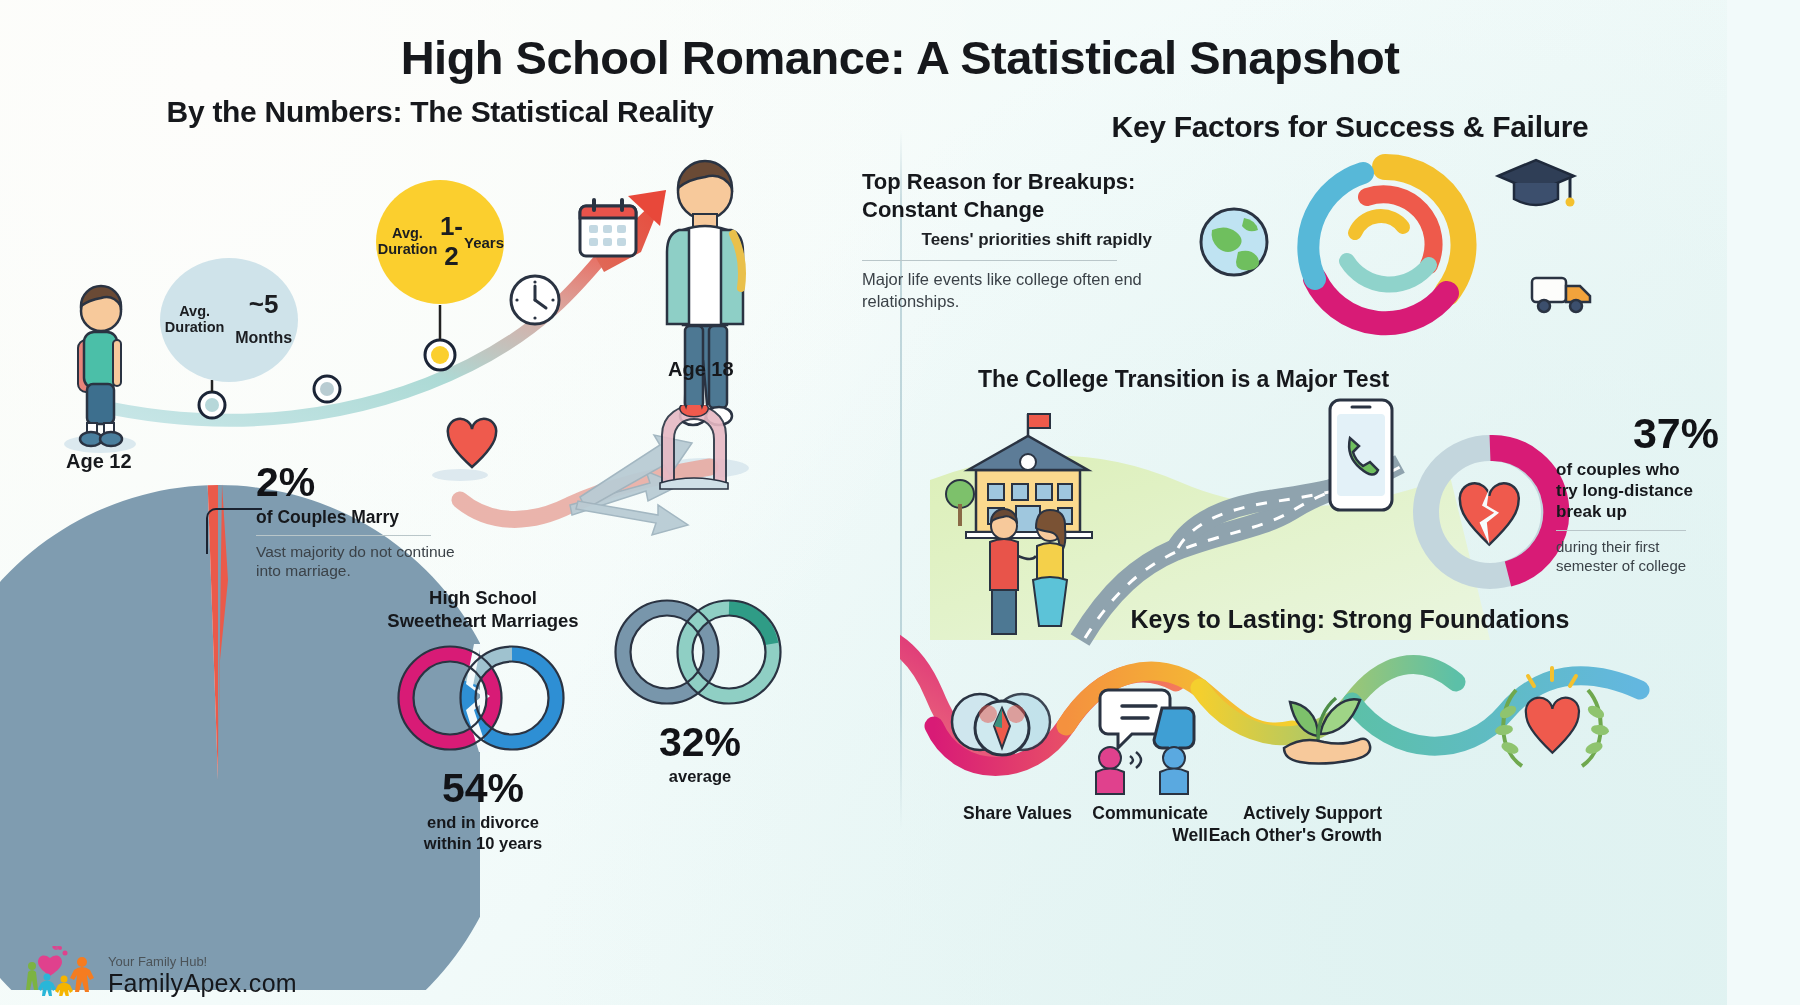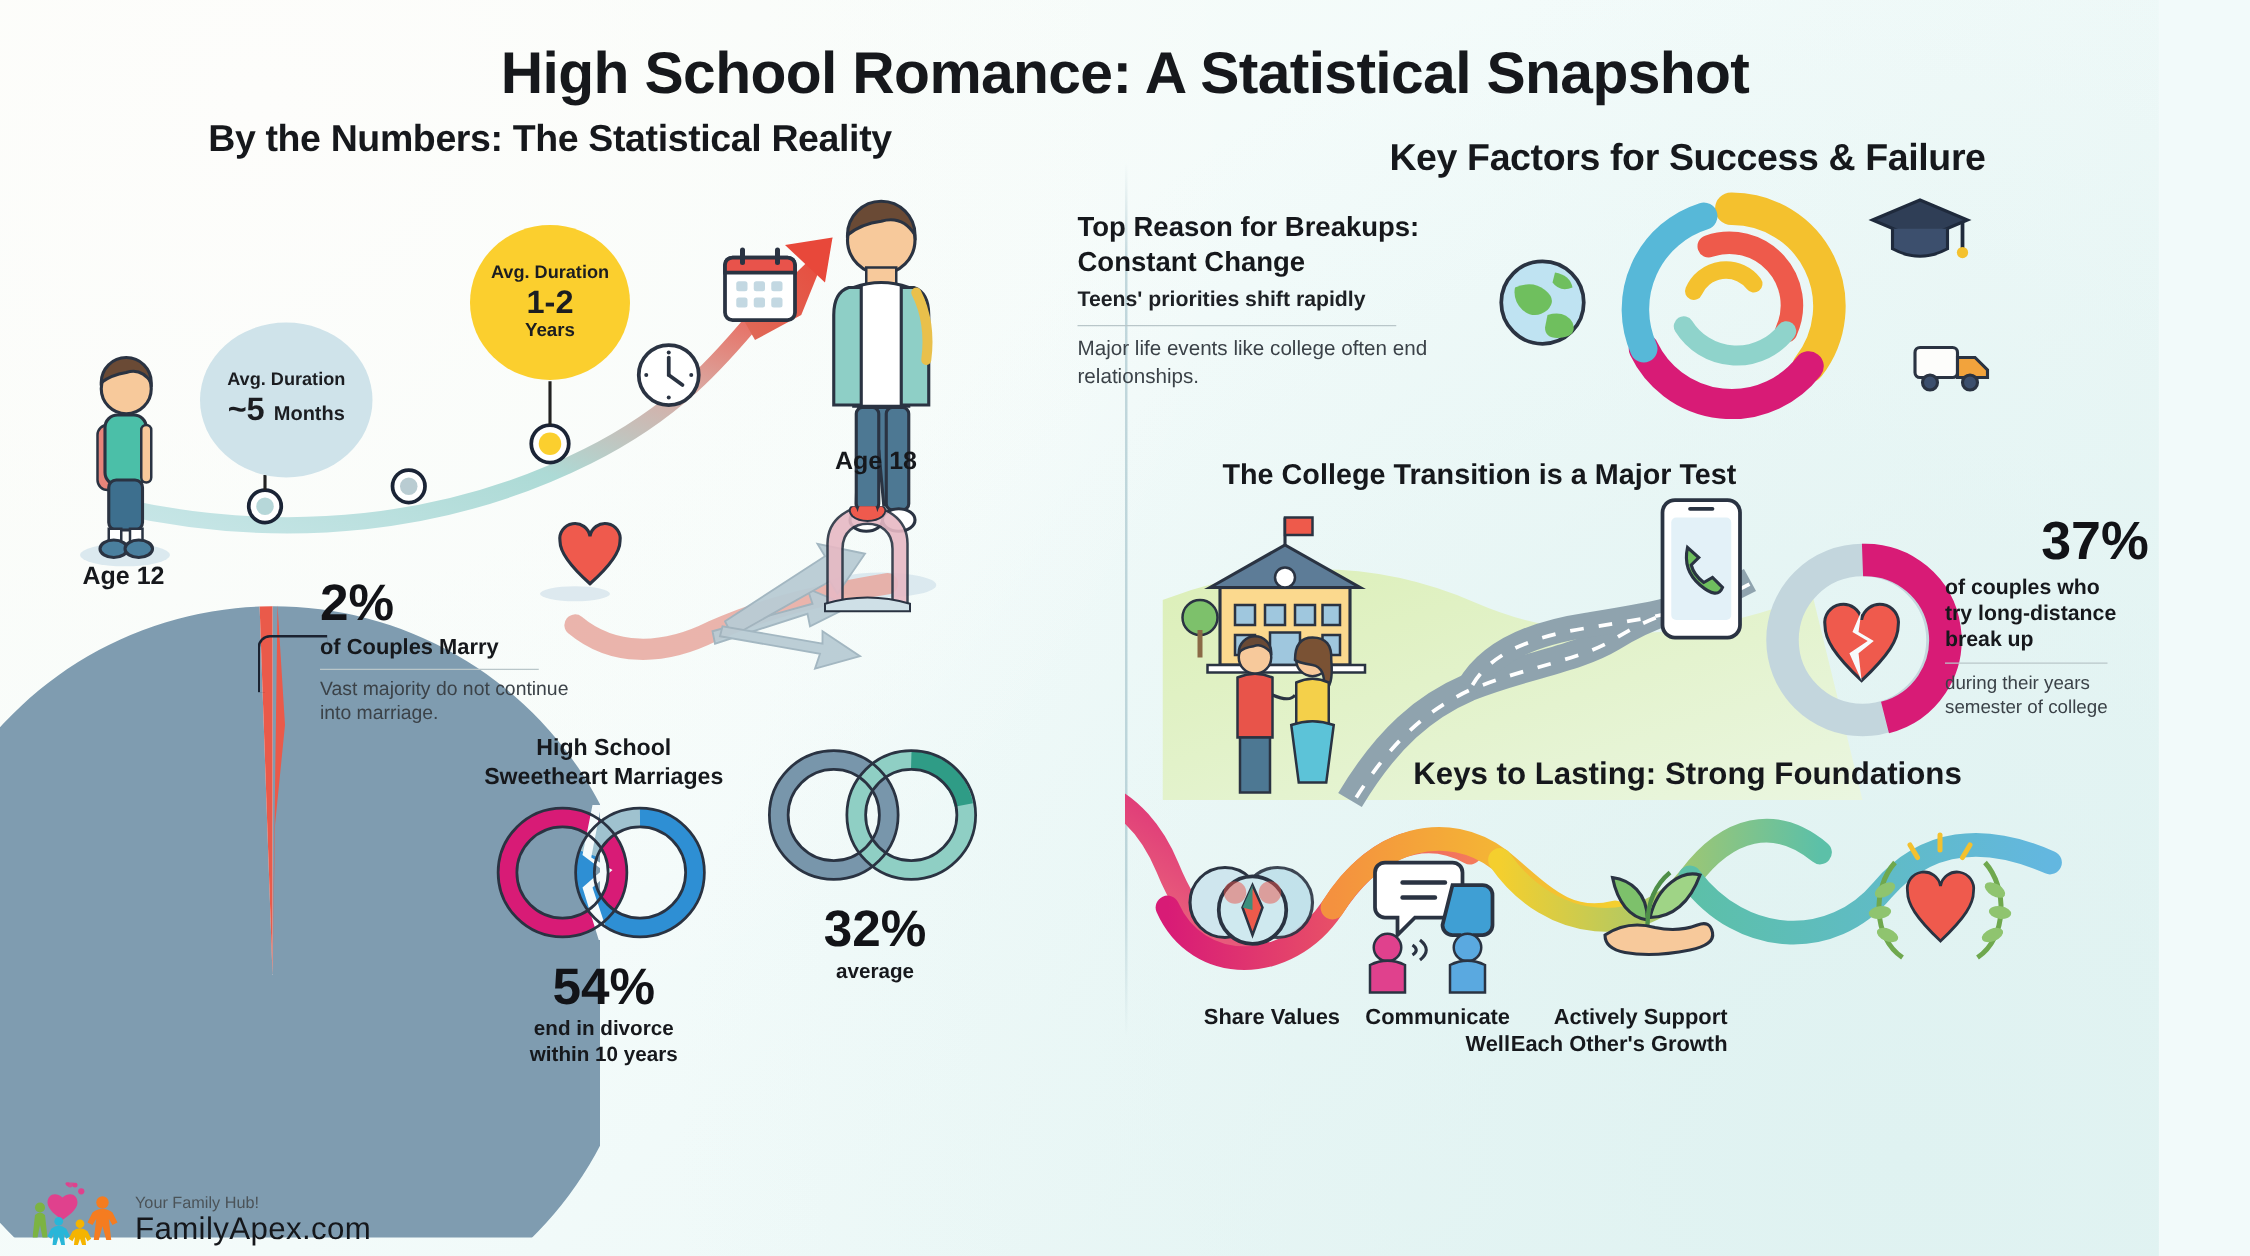--- a/index.html
+++ b/index.html
@@ -29,21 +29,21 @@
   #right-title{top:110px;left:900px;width:900px;}
   
   #divider{
     position:absolute;left:900px;top:130px;width:2px;height:700px;
     background:linear-gradient(to bottom,rgba(160,190,200,0) 0%,rgba(150,185,195,.55) 12%,rgba(150,185,195,.55) 82%,rgba(160,190,200,0) 100%);
   }
   
   #timeline-svg{position:absolute;left:0;top:140px;}
   .bubble{
     position:absolute;border-radius:50%;
-    display:flex;flex-direction:column;align-items:center;justify-content:center;
+    display:flex;flex-direction:row;align-items:center;justify-content:center;
     text-align:center;color:#1b1d21;
   }
   #bubble-5mo{
     left:160px;top:258px;width:138px;height:124px;background:#cfe3ea;
   }
   #bubble-12yr{
     left:376px;top:180px;width:128px;height:124px;background:#fbcf2e;
   }
   .b-lbl{font-size:14.5px;font-weight:bold;line-height:1.1;}
   .b-big{font-size:26px;font-weight:bold;line-height:1.15;}
@@ -61,21 +61,21 @@
   
   .ring-col{position:absolute;width:210px;text-align:center;}
   #ring-col-a{left:378px;top:586px;}
   #ring-col-b{left:595px;top:586px;}
   .ring-head{font-size:18.5px;font-weight:bold;color:#16181c;line-height:1.25;}
   .ring-pct{font-size:41px;font-weight:bold;color:#121317;line-height:1;margin-top:8px;}
   .ring-note{font-size:16.5px;font-weight:bold;color:#16181c;line-height:1.25;margin-top:3px;}
   
   #breakup-block{position:absolute;left:862px;top:168px;width:290px;}
   #breakup-block .h1{font-size:22px;font-weight:bold;color:#16181c;line-height:1.28;}
-  #breakup-block .h2{font-size:17px;font-weight:bold;color:#1d2024;margin-top:6px;}
+  #breakup-block .h2{font-size:17px;font-weight:bold;color:#1d2024;margin-top:6px;text-align:right;}
   #breakup-block .rule{height:1px;background:#b9c6c9;margin:10px 0 8px 0;width:255px;}
   #breakup-block .desc{font-size:16.5px;color:#3b4248;line-height:1.3;}
   #college-title{position:absolute;left:978px;top:366px;font-size:23px;font-weight:bold;color:#16181c;}
   #stat37{position:absolute;left:1556px;top:412px;width:240px;}
   #stat37 .pct{font-size:43px;font-weight:bold;color:#121317;line-height:1;text-align:center;}
   #stat37 .cap{font-size:17px;font-weight:bold;color:#16181c;line-height:1.24;margin-top:4px;}
   #stat37 .rule{height:1px;background:#b9c6c9;margin:8px 0 7px 0;width:130px;}
   #stat37 .desc{font-size:15px;color:#3b4248;line-height:1.25;}
   #keys-title{position:absolute;left:900px;top:605px;width:900px;text-align:center;font-size:25px;font-weight:bold;color:#16181c;}
   .key-lbl{position:absolute;text-align:right;font-size:17.5px;font-weight:bold;color:#16181c;line-height:1.25;width:200px;}
@@ -389,21 +389,21 @@
 
   <div id="stat37">
     <div class="pct">37%</div>
     <div class="cap">
       <span>of couples who</span><br>
       <span>try long-distance</span><br>
       <span>break up</span>
     </div>
     <div class="rule"></div>
     <div class="desc">
-      <span>during their years</span><br>
+      <span>during their first</span><br>
       <span>semester of college</span>
     </div>
   </div>
 
   <div id="keys-title">Keys to Lasting: Strong Foundations</div>
 
   <svg class="abs" style="left:900px;top:630px;" width="900" height="190">
     <defs>
       <linearGradient id="kg1" x1="0" y1="0" x2="1" y2="0">
           <stop offset="0%" stop-color="#d81b76"></stop>

